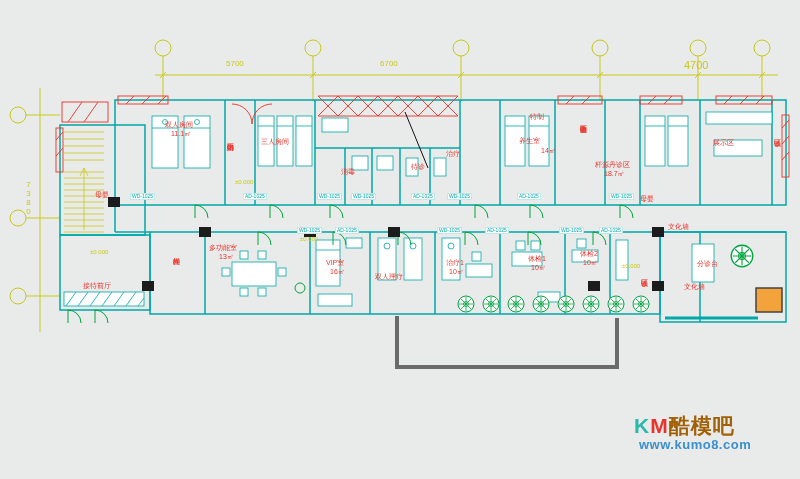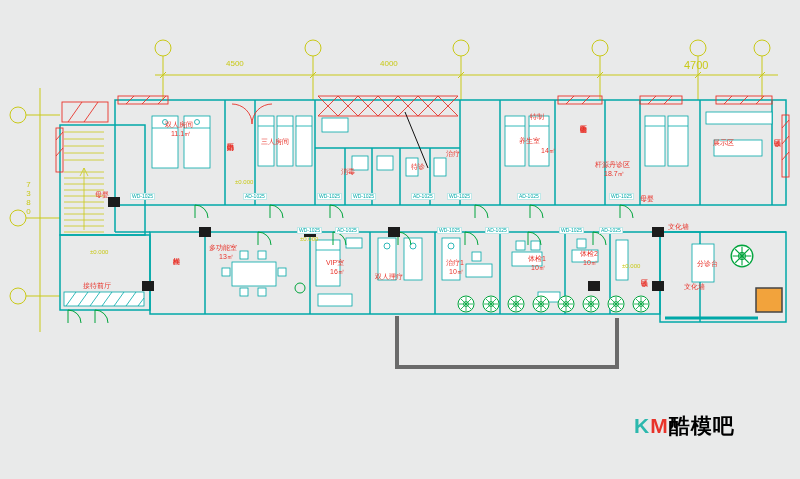--- a/index.html
+++ b/index.html
@@ -241,35 +241,36 @@
       <span class="lbl" style="left: 668px; top: 223px; color: rgb(232, 51, 42);">文化墙</span>
       <span class="lbl" style="left: 684px; top: 283px; color: rgb(232, 51, 42);">文化墙</span>
       <span class="lbl" style="left: 697px; top: 260px; color: rgb(232, 51, 42);">分诊台</span>
       <span class="lbl" style="left: 83px; top: 282px; color: rgb(232, 51, 42);">接待前厅</span>
       <span class="lbl vert" style="left: 173px; top: 252px; color: rgb(232, 51, 42);">样板间</span>
       <span class="lbl vert" style="left: 641px; top: 274px; color: rgb(232, 51, 42);">候诊区</span>
       <span class="lbl" style="left: 235px; top: 179px; color: rgb(201, 201, 24); font-size: 6px;">±0.000</span>
       <span class="lbl" style="left: 90px; top: 249px; color: rgb(201, 201, 24); font-size: 6px;">±0.000</span>
       <span class="lbl" style="left: 300px; top: 236px; color: rgb(201, 201, 24); font-size: 6px;">±0.000</span>
       <span class="lbl" style="left: 622px; top: 263px; color: rgb(201, 201, 24); font-size: 6px;">±0.000</span>
-      <span class="lbl" style="left: 226px; top: 60px; color: rgb(201, 201, 24); font-size: 8px;">4500</span>
-      <span class="lbl" style="left: 380px; top: 60px; color: rgb(201, 201, 24); font-size: 8px;">4000</span>
+      <span class="lbl" style="left: 226px; top: 60px; color: rgb(201, 201, 24); font-size: 8px;">5700</span>
+      <span class="lbl" style="left: 380px; top: 60px; color: rgb(201, 201, 24); font-size: 8px;">6700</span>
       <span class="lbl" style="left: 684px; top: 60px; color: rgb(201, 201, 24); font-size: 11px;">4700</span>
       <span class="lbl vert" style="left: 24px; top: 180px; color: rgb(201, 201, 24); font-size: 8px;">7380</span>
       <span class="lbl bg" style="left: 130px; top: 193px; color: rgb(0, 168, 168); font-size: 5px;">WD-1025</span>
       <span class="lbl bg" style="left: 243px; top: 193px; color: rgb(0, 168, 168); font-size: 5px;">AD-1025</span>
       <span class="lbl bg" style="left: 317px; top: 193px; color: rgb(0, 168, 168); font-size: 5px;">WD-1025</span>
       <span class="lbl bg" style="left: 351px; top: 193px; color: rgb(0, 168, 168); font-size: 5px;">WD-1025</span>
       <span class="lbl bg" style="left: 411px; top: 193px; color: rgb(0, 168, 168); font-size: 5px;">AD-1025</span>
       <span class="lbl bg" style="left: 447px; top: 193px; color: rgb(0, 168, 168); font-size: 5px;">WD-1025</span>
       <span class="lbl bg" style="left: 517px; top: 193px; color: rgb(0, 168, 168); font-size: 5px;">AD-1025</span>
       <span class="lbl bg" style="left: 609px; top: 193px; color: rgb(0, 168, 168); font-size: 5px;">WD-1025</span>
       <span class="lbl bg" style="left: 297px; top: 227px; color: rgb(0, 168, 168); font-size: 5px;">WD-1025</span>
       <span class="lbl bg" style="left: 335px; top: 227px; color: rgb(0, 168, 168); font-size: 5px;">AD-1025</span>
       <span class="lbl bg" style="left: 437px; top: 227px; color: rgb(0, 168, 168); font-size: 5px;">WD-1025</span>
       <span class="lbl bg" style="left: 485px; top: 227px; color: rgb(0, 168, 168); font-size: 5px;">AD-1025</span>
       <span class="lbl bg" style="left: 559px; top: 227px; color: rgb(0, 168, 168); font-size: 5px;">WD-1025</span>
       <span class="lbl bg" style="left: 599px; top: 227px; color: rgb(0, 168, 168); font-size: 5px;">AD-1025</span>
     </div>
 
-  <div class="wm-brand"><span style="color: rgb(44, 184, 173);">K</span><span style="color: rgb(232, 51, 42);">M</span><span style="color: #000000;">酷模吧</span></div>
+  <div class="wm-brand"><span style="color: rgb(44, 184, 173);">K</span><span style="color: rgb(232, 51, 42);">M</span><span style="color: #a16207;">酷模吧</span></div>
+  <div class="wm-url" style="color: rgb(58, 143, 204);">www.kumo8.com</div>
 
 </div>
 
 </body></html>

